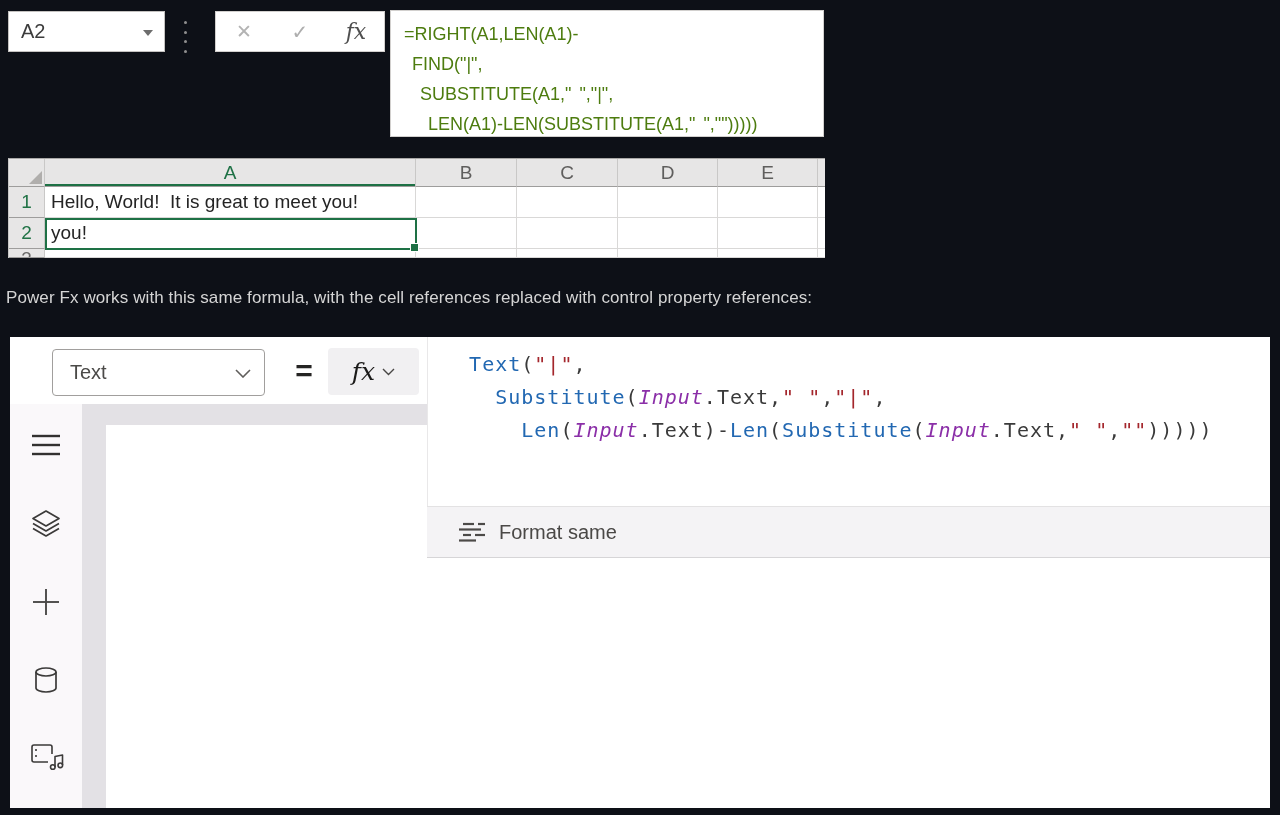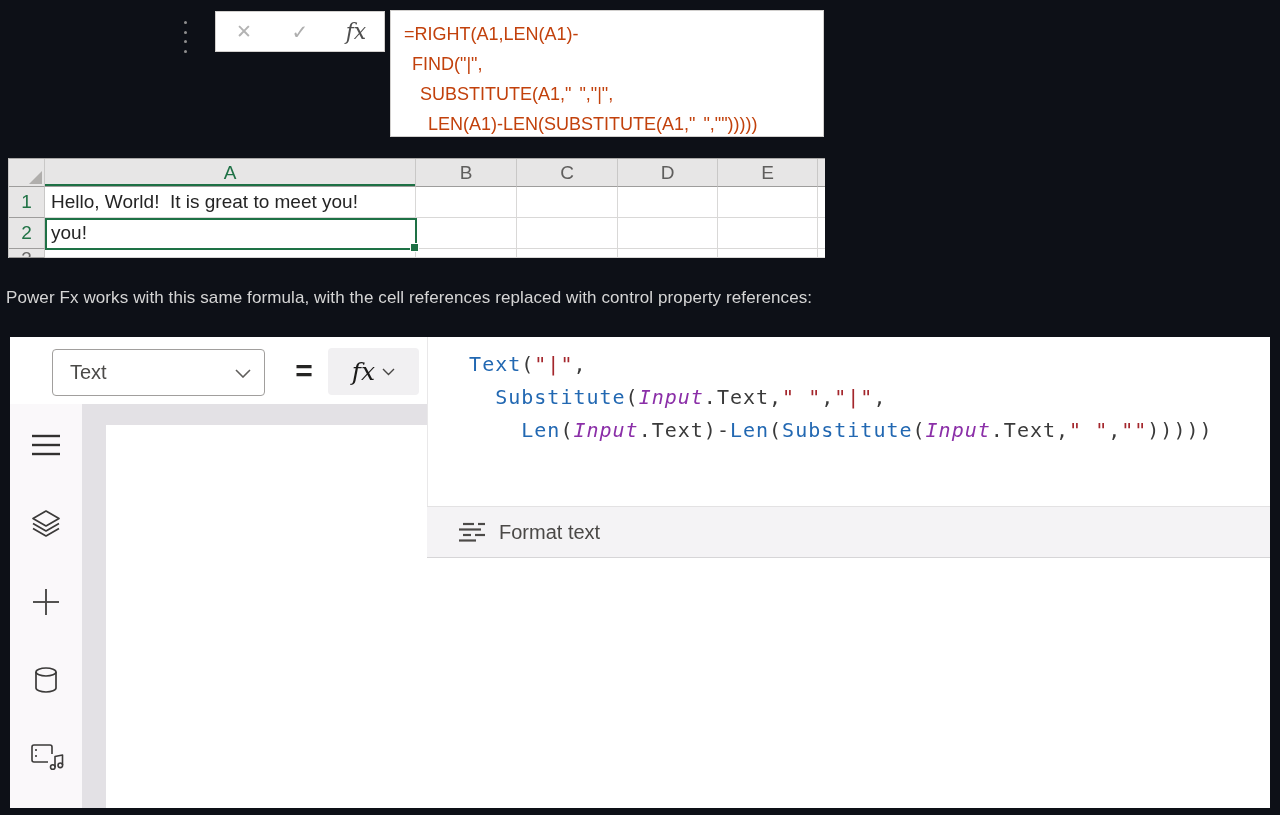--- a/index.html
+++ b/index.html
@@ -17,21 +17,21 @@
   #xl-dots{left:181px;top:19px;width:8px;height:36px;display:flex;flex-direction:column;
     justify-content:space-between;align-items:center;padding:2px 0;box-sizing:border-box;}
   #xl-dots i{width:3px;height:3px;border-radius:50%;background:#8f8f8f;}
   #xl-actions{left:215px;top:11px;width:170px;height:41px;display:flex;align-items:center;
     justify-content:space-around;}
   .xl-act{width:34px;text-align:center;cursor:default;}
   #xl-cancel{color:#b3b3b3;font-size:19px;}
   #xl-enter{color:#aeaeae;font-size:20px;}
   #xl-fx{color:#4f4f4f;font-size:22px;font-family:"DejaVu Serif",serif;font-style:italic;}
   #xl-formula{left:390px;top:10px;width:434px;height:127px;padding:8px 0 0 13px;
-    font-size:18px;line-height:30px;color:#c2410c;word-spacing:3px;overflow:hidden;}
+    font-size:18px;line-height:30px;color:#4d7c0f;word-spacing:3px;overflow:hidden;}
   
   #xl-grid{left:8px;top:158px;width:816px;height:99px;display:grid;
     grid-template-columns:36px 371px 101px 101px 100px 100px 7px;
     grid-template-rows:28px 31px 31px 9px;background:#fff;
     border-top:1px solid #a9a8a7;border-left:1px solid #c8c7c6;box-sizing:content-box;}
   .gh{background:#e7e6e6;border-right:1px solid #c9c8c7;border-bottom:1px solid #9e9d9c;
     box-sizing:border-box;text-align:center;font-size:19px;color:#5f5e5d;line-height:27px;overflow:hidden;}
   .gh.colA{color:#1e7145;box-shadow:inset 0 -2px 0 #1e7145;}
   .gh.rowh{line-height:30px;color:#217346;}
   .gh.rowh.dim{color:#6a6968;line-height:19px;}
@@ -84,20 +84,24 @@
     overflow:hidden;}
   #cv-label-box{left:255px;top:373px;width:422px;height:53px;border:1px solid #8f8daa;background:#fff;
     box-sizing:border-box;font-size:22px;color:#3f3d4b;line-height:51px;padding-left:9px;overflow:hidden;}
   svg{display:block;}
 </style>
 </head>
 <body>
 
 <div id="excel" class="abs">
 
+  <div id="xl-name-box" class="abs xl-box">
+    <span>A2</span>
+    <span id="xl-name-caret"></span>
+  </div>
 
   <div id="xl-dots" class="abs">
     <i></i>
       <i></i>
       <i></i>
       <i></i>
   </div>
 
   <div id="xl-actions" class="abs xl-box">
     <span id="xl-cancel" class="xl-act">✕</span>
@@ -186,21 +190,21 @@
       <svg width="28" height="22" viewBox="0 0 28 22">
         <g stroke="#4c4a48" stroke-width="2.2" fill="none">
           <line x1="5" y1="3" x2="16" y2="3"></line>
             <line x1="20" y1="3" x2="27" y2="3"></line>
           <line x1="1" y1="8.5" x2="23" y2="8.5"></line>
           <line x1="5" y1="14" x2="13" y2="14"></line>
             <line x1="17" y1="14" x2="27" y2="14"></line>
           <line x1="1" y1="19.5" x2="18" y2="19.5"></line>
         </g>
       </svg>
-      <span>Format text</span>
+      <span>Format same</span>
     </div>
   </div>
 
   <div id="pa-gutter-h" class="abs"></div>
   <div id="pa-gutter-v" class="abs"></div>
 
   <div id="pa-sidebar" class="abs">
     <div class="sb-icon" style="top:28px">
       <svg width="32" height="26" viewBox="0 0 32 26">
         <g stroke="#323130" stroke-width="2.4" fill="none">

